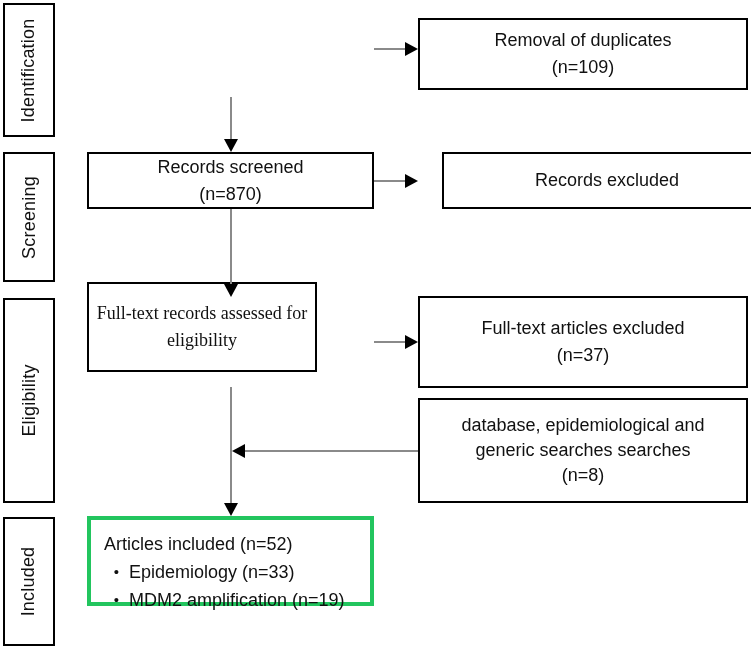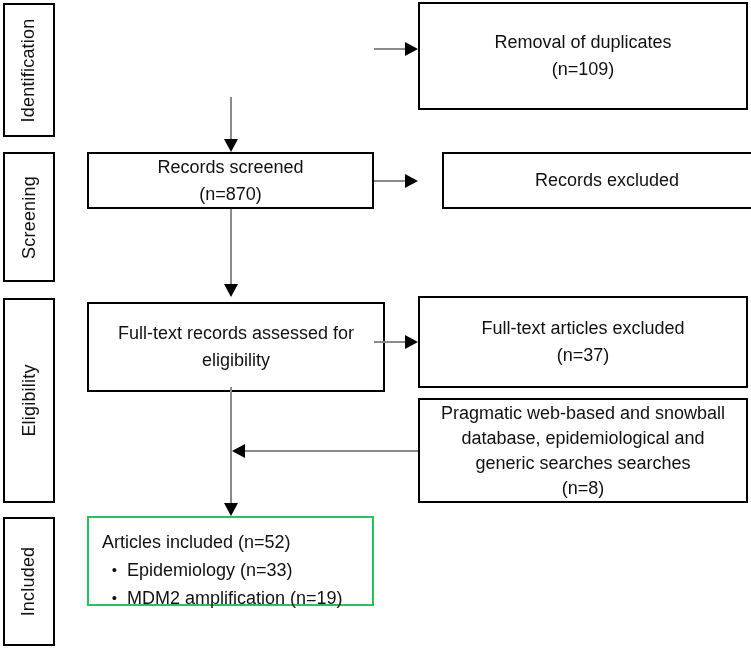--- a/index.html
+++ b/index.html
@@ -30,21 +30,21 @@
     display:flex;align-items:center;justify-content:center;
   }
   .rot{
     transform:rotate(-90deg);
     white-space:nowrap;
     font-size:18px;
     letter-spacing:0.2px;
   }
   .listbox{
     position:absolute;
-    border:2px solid #22c55e;
+    border:4px solid #22c55e;
     background:#ffffff;
     box-sizing:border-box;
     font-size:18px;line-height:28px;
     padding:10px 20px 0 13px;
     text-align:left;
   }
   .drow{display:flex;align-items:flex-start;}
   .bullet{width:25px;flex:0 0 25px;text-align:center;font-size:15px;}
   .btxt{flex:1;}
   .vline{position:absolute;width:2px;background:#8a8a8a;}
@@ -76,55 +76,54 @@
   <div class="stage" style="top:517px;height:129px;">
     <span class="rot">Included</span>
   </div>
 
 
   <div class="box" style="left:87px;top:152px;width:287px;height:57px;text-align:center;">
     <div class="ln">Records screened</div>
     <div class="ln">(n=870)</div>
   </div>
 
-  <div class="box" style="left:87px;top:302px;width:298px;height:90px;">
+  <div class="box" style="left:87px;top:282px;width:230px;height:90px;font-family:Liberation Serif, serif;">
     <div class="ln">Full-text records assessed for</div>
     <div class="ln">eligibility</div>
   </div>
 
   <div class="listbox" style="left:87px;top:516px;width:287px;height:90px;">
     <div class="drow">
       <span class="btxt">Articles included (n=52)</span>
     </div>
     <div class="drow">
       <span class="bullet">•</span>
       <span class="btxt">Epidemiology (n=33)</span>
     </div>
     <div class="drow">
       <span class="bullet">•</span>
       <span class="btxt">MDM2 amplification (n=19)</span>
     </div>
   </div>
 
-  <div class="box" style="left:418px;top:2px;width:330px;height:108px;">
+  <div class="box" style="left:418px;top:18px;width:330px;height:72px;">
     <div class="ln">Removal of duplicates</div>
     <div class="ln">(n=109)</div>
   </div>
 
   <div class="box" style="left:442px;top:152px;width:330px;height:57px;">
     <div class="ln">Records excluded</div>
   </div>
 
   <div class="box" style="left:418px;top:296px;width:330px;height:92px;">
     <div class="ln">Full-text articles excluded</div>
     <div class="ln">(n=37)</div>
   </div>
 
   <div class="box" style="left:418px;top:398px;width:330px;height:105px;line-height:25px;">
-    <div class="ln">Pragmatic web-based and snowball</div>
     <div class="ln">database, epidemiological and</div>
     <div class="ln">generic searches searches</div>
     <div class="ln">(n=8)</div>
   </div>
 
   <div class="vline" style="left:230px;top:97px;height:43px;"></div>
   <div class="ah-down" style="left:224px;top:139px;"></div>
 
   <div class="vline" style="left:230px;top:209px;height:76px;"></div>
   <div class="ah-down" style="left:224px;top:284px;"></div>

